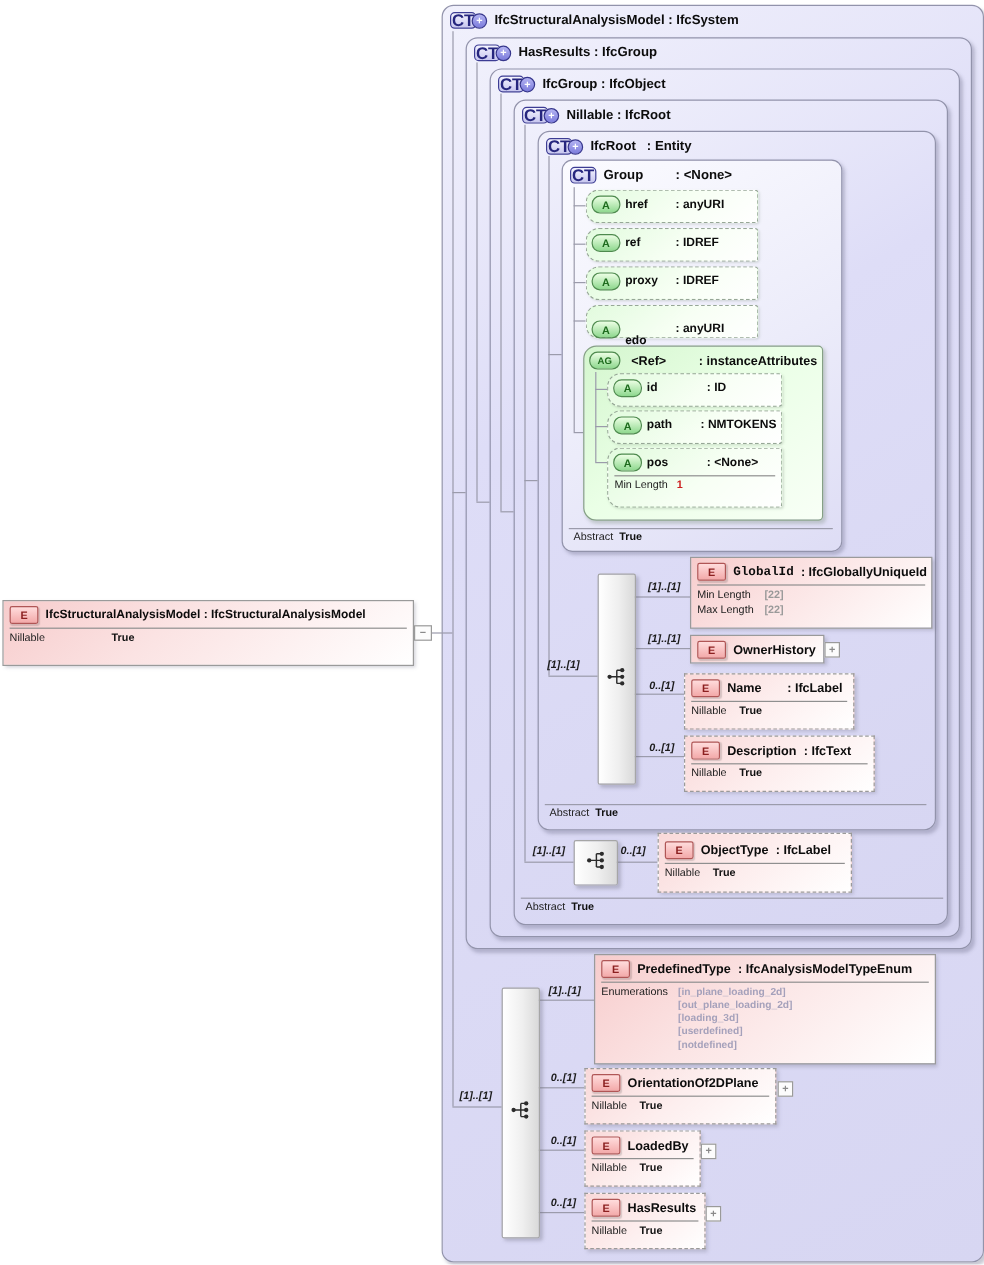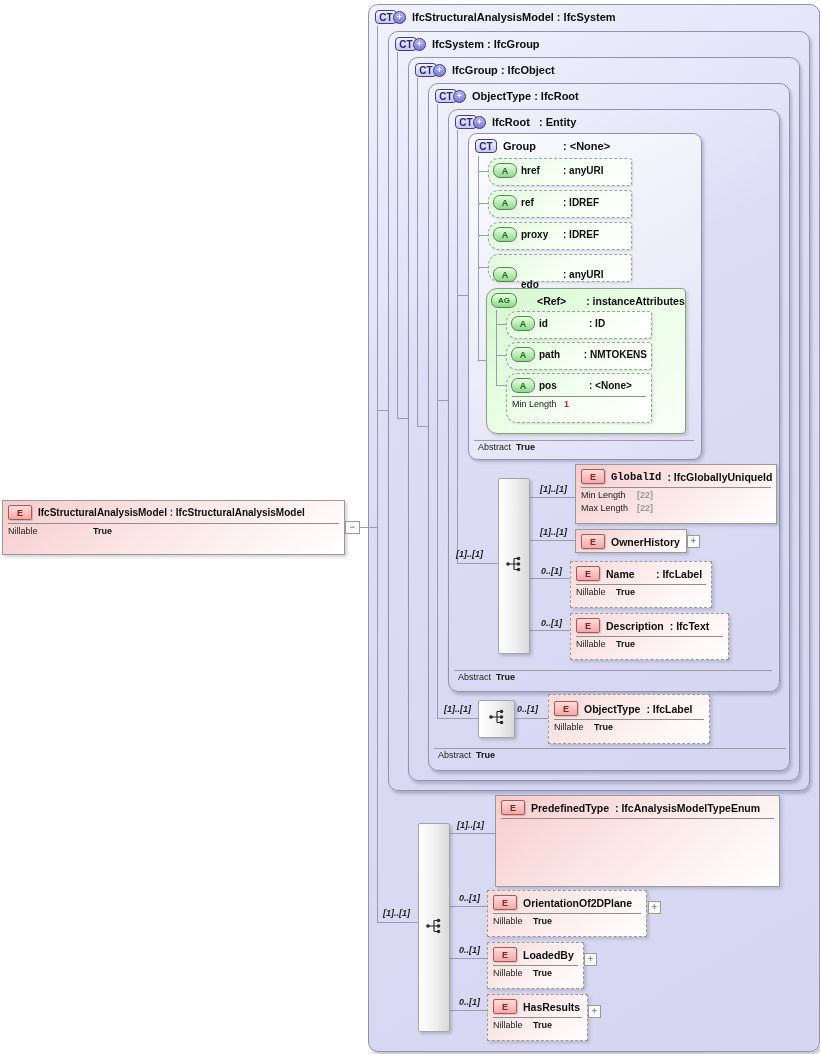--- a/index.html
+++ b/index.html
@@ -9,21 +9,21 @@
   
   .ctbox{position:absolute;border:1px solid #9293ab;border-radius:10px;
          background:linear-gradient(150deg,#f1f1fc 0%,#dedDF7 35%,#d7d6f2 100%);
          box-shadow:2px 3px 3px rgba(110,110,140,.38);}
   .ct-head{display:flex;align-items:center;gap:6px;padding:5px 0 0 6px;}
   .ct-title{font-size:11px;font-weight:bold;white-space:pre;color:#0c0c0c;}
 
   
   .b-ctwrap{display:inline-flex;align-items:center;}
   .b-ct{display:inline-flex;align-items:center;justify-content:center;width:20px;height:12px;
-        border:1.5px solid #3c3c94;border-radius:4px;color:#26267e;font-size:10px;font-weight:bold;
+        border:1.5px solid #3c3c94;border-radius:4px;color:#26267e;font-size:14px;font-weight:bold;
         background:linear-gradient(180deg,#f4f4ff,#c7c6ef);}
   .b-plus{display:inline-flex;align-items:center;justify-content:center;width:11px;height:11px;border-radius:50%;
         border:1px solid #35358c;background:linear-gradient(180deg,#b3b3f2,#7c7cdc);color:#fff;
         font-size:9px;line-height:9px;font-weight:bold;margin-left:-4px;}
   .b-e{display:inline-flex;align-items:center;justify-content:center;width:22px;height:13px;flex:none;
        border:1px solid #b05656;border-radius:2px;color:#8c2020;font-size:9px;font-weight:bold;
        background:linear-gradient(180deg,#ffdcdc,#f3a9a9);box-shadow:1px 1px 1px rgba(0,0,0,.15);}
   .b-a{display:inline-flex;align-items:center;justify-content:center;width:22px;height:13px;flex:none;
        border:1px solid #4e8a4e;border-radius:7px;color:#1d6b1d;font-size:9px;font-weight:bold;
        background:linear-gradient(180deg,#ecffe4,#8ed88e);}
@@ -102,39 +102,39 @@
         </span>
       <span class="ct-title">IfcStructuralAnalysisModel : IfcSystem</span>
     </div>
   </div>
   <div class="ctbox" style="left:388px;top:31px;width:420px;height:758px;">
     <div class="ct-head">
       <span class="b-ctwrap">
           <span class="b-ct">CT</span>
           <span class="b-plus">+</span>
         </span>
-      <span class="ct-title">IfcSystem : IfcGroup</span>
+      <span class="ct-title">HasResults : IfcGroup</span>
     </div>
   </div>
   <div class="ctbox" style="left:408px;top:57px;width:390px;height:722px;">
     <div class="ct-head">
       <span class="b-ctwrap">
           <span class="b-ct">CT</span>
           <span class="b-plus">+</span>
         </span>
       <span class="ct-title">IfcGroup : IfcObject</span>
     </div>
   </div>
   <div class="ctbox" style="left:428px;top:83px;width:360px;height:686px;">
     <div class="ct-head">
       <span class="b-ctwrap">
           <span class="b-ct">CT</span>
           <span class="b-plus">+</span>
         </span>
-      <span class="ct-title">ObjectType : IfcRoot</span>
+      <span class="ct-title">Nillable : IfcRoot</span>
     </div>
   </div>
   <div class="ctbox" style="left:448px;top:109px;width:330px;height:581px;">
     <div class="ct-head">
       <span class="b-ctwrap">
           <span class="b-ct">CT</span>
           <span class="b-plus">+</span>
         </span>
       <span class="ct-title">IfcRoot   : Entity</span>
     </div>
@@ -214,21 +214,21 @@
   </div>
   <div class="abox" style="left:488px;top:254px;width:142px;height:26px;">
     <div class="bhead" style="gap:4px;padding-left:4px;">
         <span class="b-a">A</span>
         <span class="nm w38" style="font-size:10px;margin-top:20px;">edo</span>
         <span class="tp" style="font-size:10px;">: anyURI</span>
       </div>
   </div>
 
   <div class="agbox" style="left:486px;top:288px;width:198px;height:144px;">
-    <div class="bhead" style="gap:20px;padding-left:4px;">
+    <div class="bhead" style="gap:9px;padding-left:4px;">
         <span class="b-ag">AG</span>
         <span class="nm w55">&lt;Ref&gt;</span>
         <span class="tp">: instanceAttributes</span>
       </div>
   </div>
   <div class="lnv" style="left:496px;top:310px;height:75px;"></div>
   <div class="lnh" style="left:496px;top:324px;width:10px;"></div>
   <div class="lnh" style="left:496px;top:355px;width:10px;"></div>
   <div class="lnh" style="left:496px;top:385px;width:10px;"></div>
 
@@ -379,20 +379,30 @@
   </div>
 
   <div class="card" style="left:457px;top:820px;">[1]..[1]</div>
   <div class="ebox" style="left:495px;top:795px;width:283px;height:90px;">
     <div class="bhead">
         <span class="b-e">E</span>
         <span class="nm">PredefinedType</span>
         <span class="tp">: IfcAnalysisModelTypeEnum</span>
       </div>
     <div class="sep"></div>
+    <div class="frow">
+        <span class="fname w64">Enumerations</span>
+      <span class="enumcol">
+        <span class="enumval">[in_plane_loading_2d]</span>
+        <span class="enumval">[out_plane_loading_2d]</span>
+        <span class="enumval">[loading_3d]</span>
+        <span class="enumval">[userdefined]</span>
+        <span class="enumval">[notdefined]</span>
+      </span>
+    </div>
   </div>
 
   <div class="card" style="left:459px;top:893px;">0..[1]</div>
   <div class="ebox dashed" style="left:487px;top:890px;width:158px;height:45px;">
     <div class="bhead">
         <span class="b-e">E</span>
         <span class="nm">OrientationOf2DPlane</span>
       </div>
     <div class="sep"></div>
     <div class="frow">

